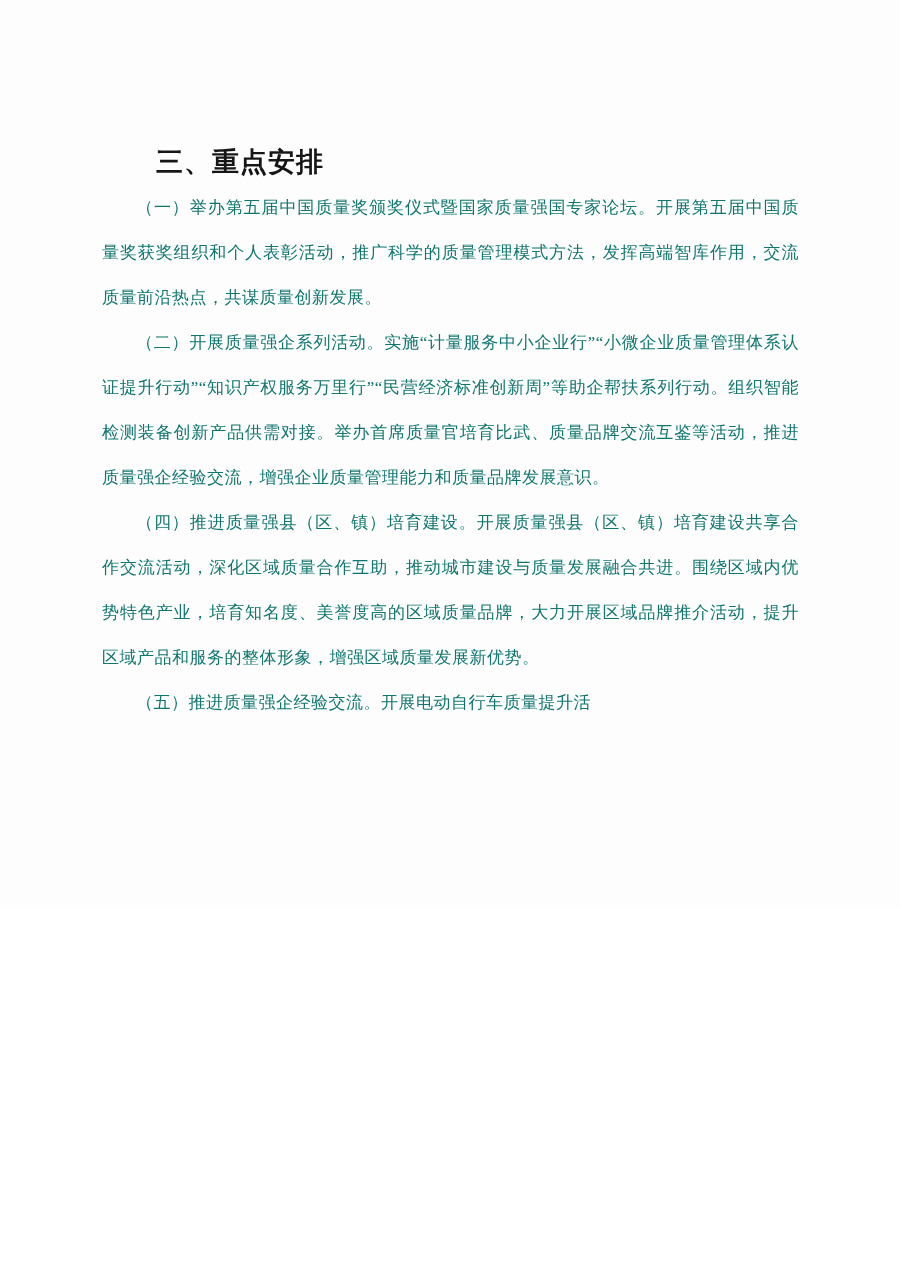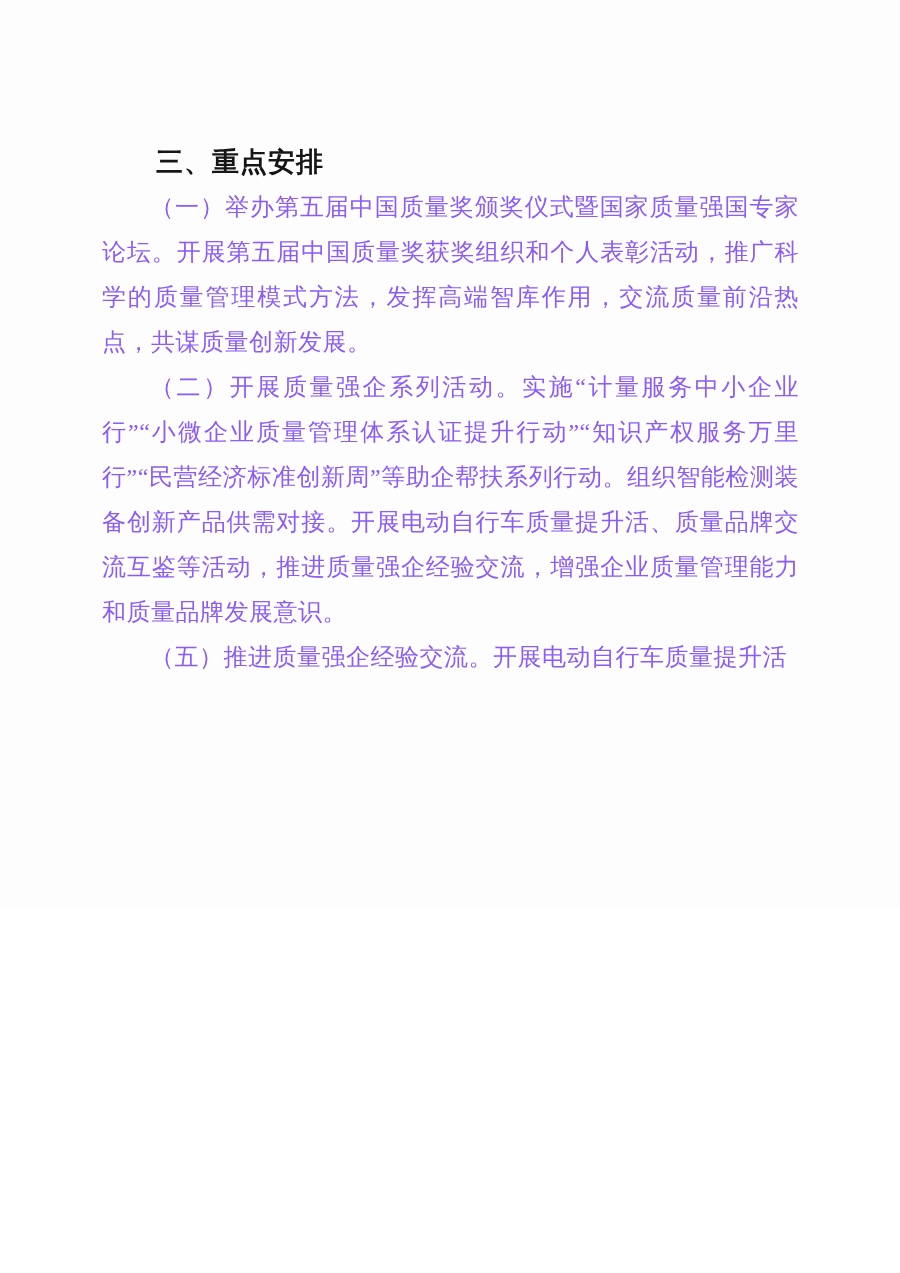--- a/index.html
+++ b/index.html
@@ -27,43 +27,44 @@
     font-family: "Liberation Sans", sans-serif;
     font-weight: bold;
     font-size: 27px;
     line-height: 45px;
     text-indent: 2em;
     color: #161616;
     letter-spacing: 1px;
   }
   .doc-para {
     margin: 0;
-    font-size: 24px;
+    font-size: 17px;
     line-height: 45px;
     text-align: justify;
     text-indent: 2em;
     letter-spacing: 0.5px;
     word-break: break-all;
-    color: #8b5cf6;
+    color: #0f766e;
   }
   .page-footer {
     position: absolute;
     left: 140px;
     top: 1128px;
     font-size: 24px;
     line-height: 30px;
     letter-spacing: 2px;
     color: #2a2a2a;
     font-family: "Liberation Serif", serif;
   }
 </style>
 </head>
 <body>
 
 <div class="doc-page">
   <div class="doc-content">
     <h2 class="doc-heading">三、重点安排</h2>
     <p class="doc-para">（一）举办第五届中国质量奖颁奖仪式暨国家质量强国专家论坛。开展第五届中国质量奖获奖组织和个人表彰活动，推广科学的质量管理模式方法，发挥高端智库作用，交流质量前沿热点，共谋质量创新发展。</p>
-    <p class="doc-para">（二）开展质量强企系列活动。实施“计量服务中小企业行”“小微企业质量管理体系认证提升行动”“知识产权服务万里行”“民营经济标准创新周”等助企帮扶系列行动。组织智能检测装备创新产品供需对接。开展电动自行车质量提升活、质量品牌交流互鉴等活动，推进质量强企经验交流，增强企业质量管理能力和质量品牌发展意识。</p>
+    <p class="doc-para">（二）开展质量强企系列活动。实施“计量服务中小企业行”“小微企业质量管理体系认证提升行动”“知识产权服务万里行”“民营经济标准创新周”等助企帮扶系列行动。组织智能检测装备创新产品供需对接。举办首席质量官培育比武、质量品牌交流互鉴等活动，推进质量强企经验交流，增强企业质量管理能力和质量品牌发展意识。</p>
+    <p class="doc-para">（四）推进质量强县（区、镇）培育建设。开展质量强县（区、镇）培育建设共享合作交流活动，深化区域质量合作互助，推动城市建设与质量发展融合共进。围绕区域内优势特色产业，培育知名度、美誉度高的区域质量品牌，大力开展区域品牌推介活动，提升区域产品和服务的整体形象，增强区域质量发展新优势。</p>
     <p class="doc-para">（五）推进质量强企经验交流。开展电动自行车质量提升活</p>
   </div>
   <div class="page-footer">— 4 —</div>
 </div>
 
 </body></html>

